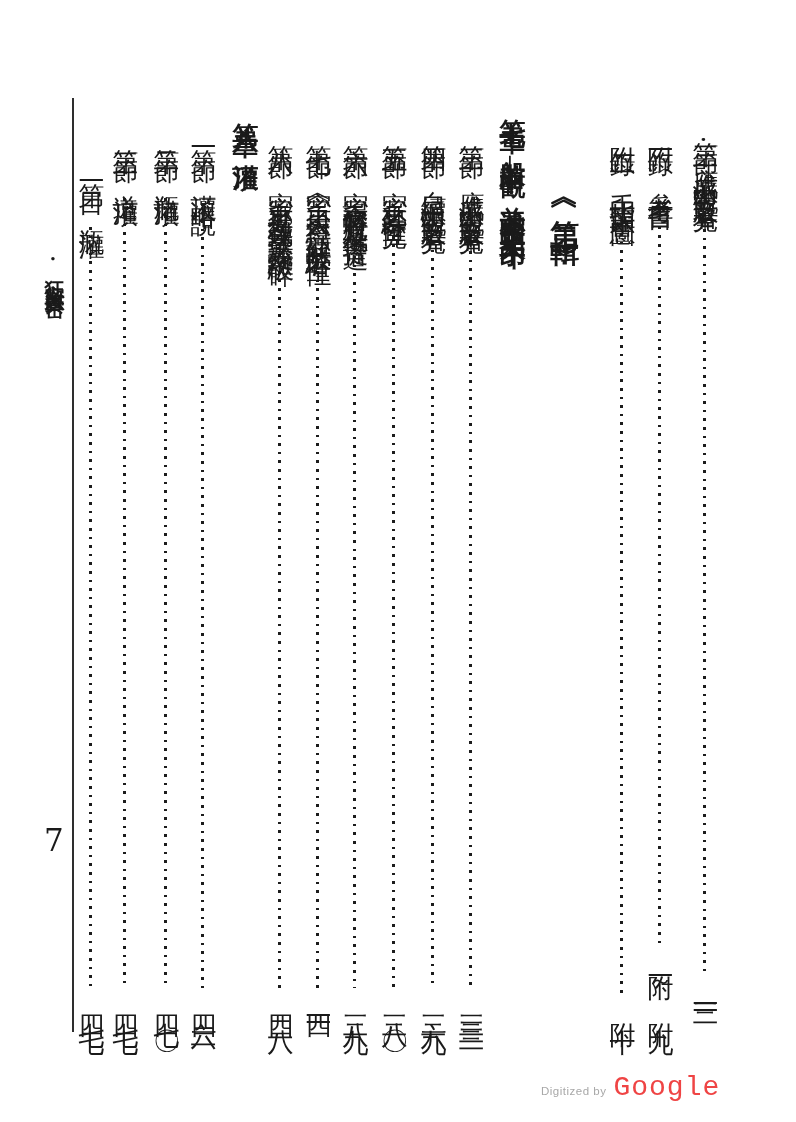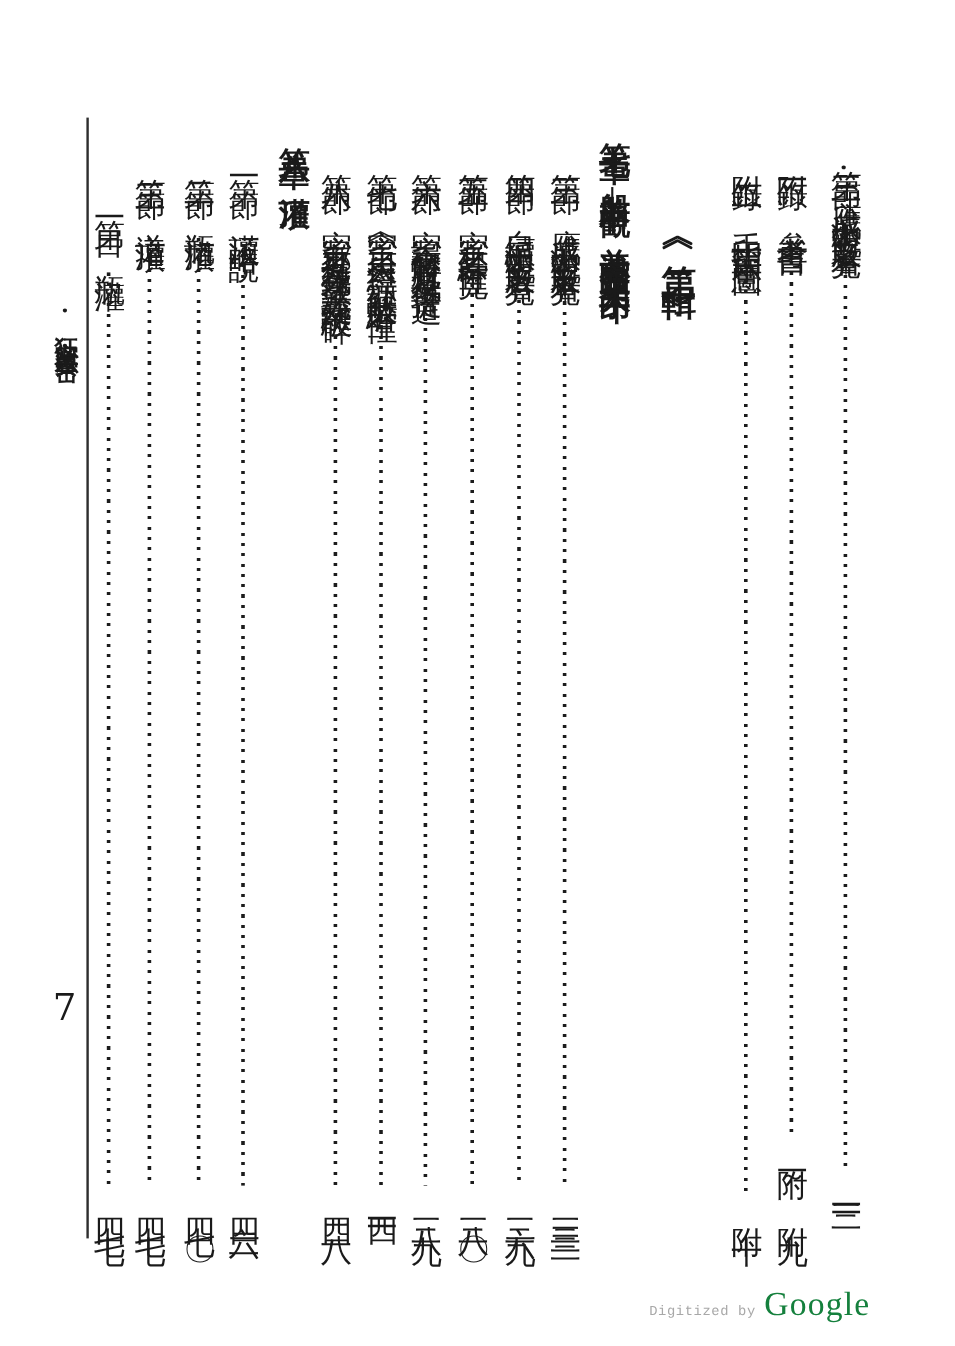--- a/index.html
+++ b/index.html
@@ -68,29 +68,29 @@
     font-family: "DejaVu Serif", "Liberation Serif", serif;
   }
   .footer {
     position: absolute;
     left: 541px; top: 1072px;
     display: flex;
     align-items: baseline;
     gap: 7px;
   }
   .footer .digitized {
-    font-family: Liberation Mono, monospace;
+    font-family: Liberation Sans, sans-serif;
     font-size: 11.5px;
     color: #a8a8a8;
     letter-spacing: 0.5px;
   }
   .footer .brand {
-    font-family: Liberation Serif, serif;
+    font-family: Liberation Mono, monospace;
     font-size: 28px;
-    color: #15803d;
+    color: #ef4444;
     letter-spacing: 1px;
   }
 </style>
 </head>
 <body>
 
 <div id="page">
 
   <div class="vcol" style="left:690px; top:121px; bottom:118px;">
     <span class="label">第三節‧應成派中觀之般若見</span>

